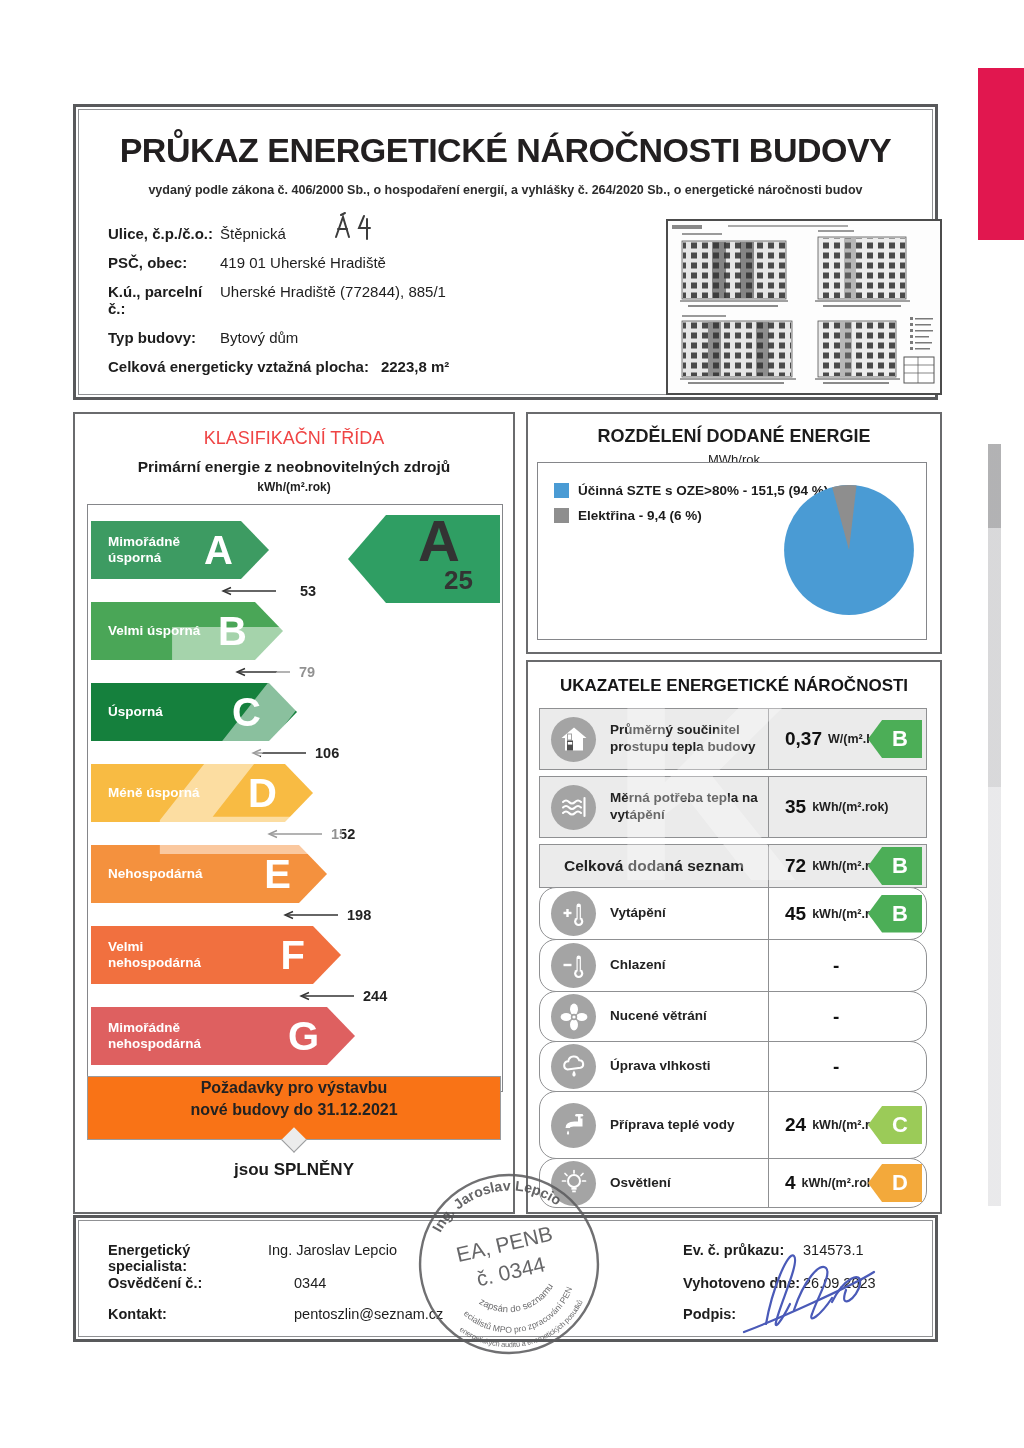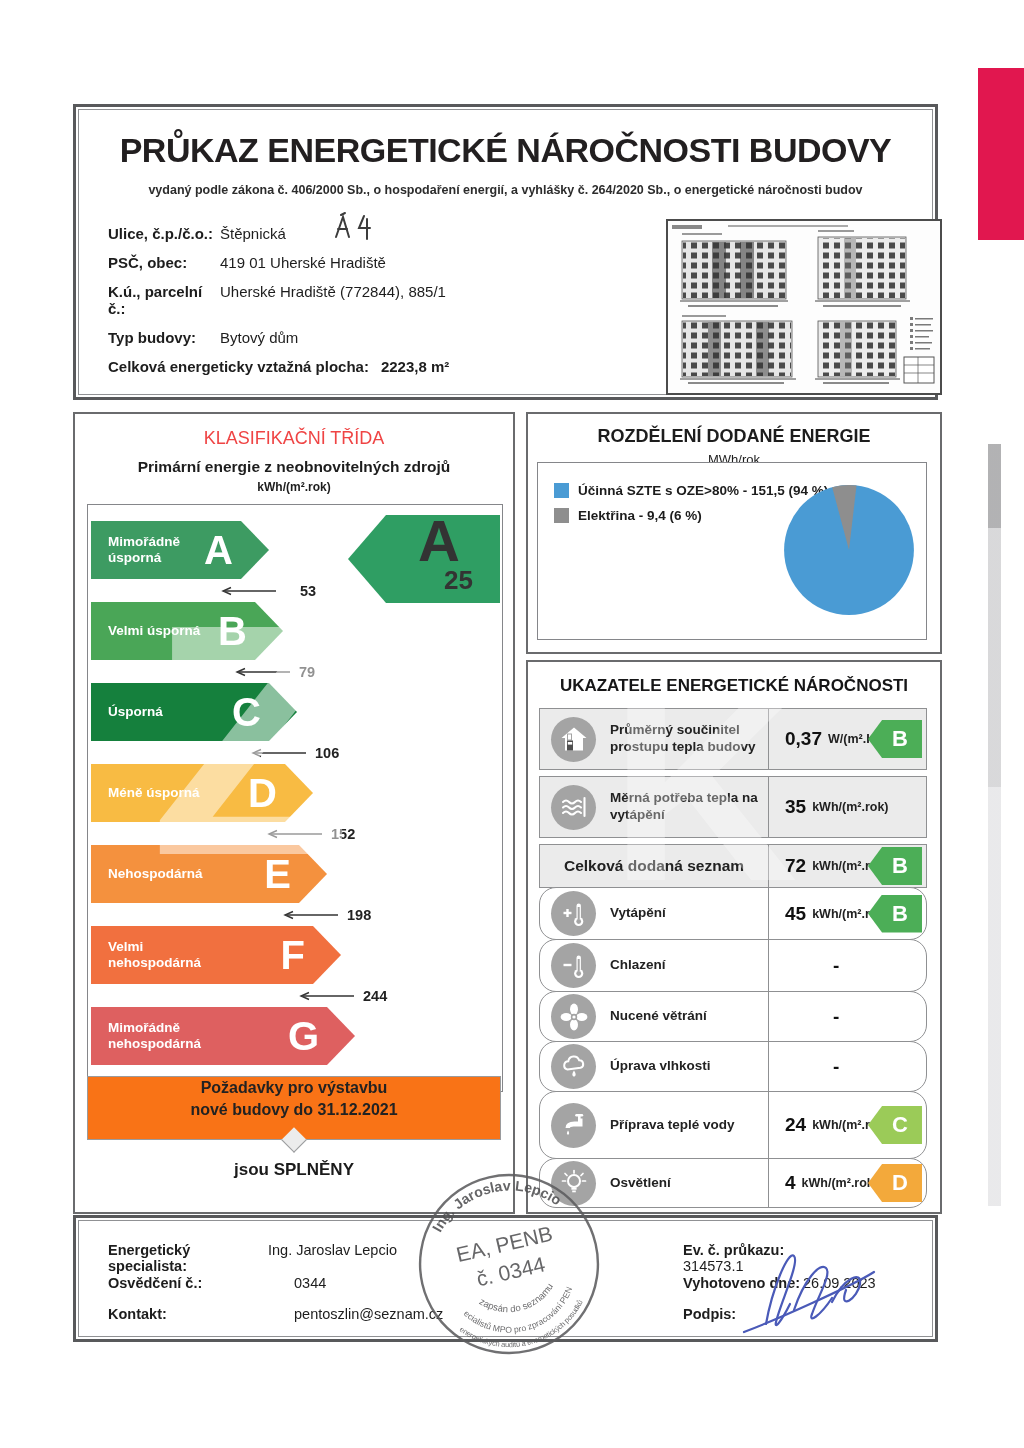--- a/index.html
+++ b/index.html
@@ -534,21 +534,21 @@
     </div>
     <div class="foot-row" style="left:32px;top:57px;">
       <span class="foot-label" style="width:160px;">Osvědčení č.:</span>
       <span class="foot-value" style="margin-left:26px;">0344</span>
     </div>
     <div class="foot-row" style="left:32px;top:88px;">
       <span class="foot-label" style="width:160px;">Kontakt:</span>
       <span class="foot-value" style="margin-left:26px;">pentoszlin@seznam.cz</span>
     </div>
 
-    <div class="foot-row" style="left:607px;top:24px;flex-direction:column;">
+    <div class="foot-row" style="left:607px;top:24px;">
       <span class="foot-label" style="width:120px;">Ev. č. průkazu:</span>
       <span class="foot-value">314573.1</span>
     </div>
     <div class="foot-row" style="left:607px;top:57px;">
       <span class="foot-label" style="width:120px;">Vyhotoveno dne:</span>
       <span class="foot-value">26.09.2023</span>
     </div>
     <div class="foot-row" style="left:607px;top:88px;">
       <span class="foot-label" style="width:120px;">Podpis:</span>
     </div>

